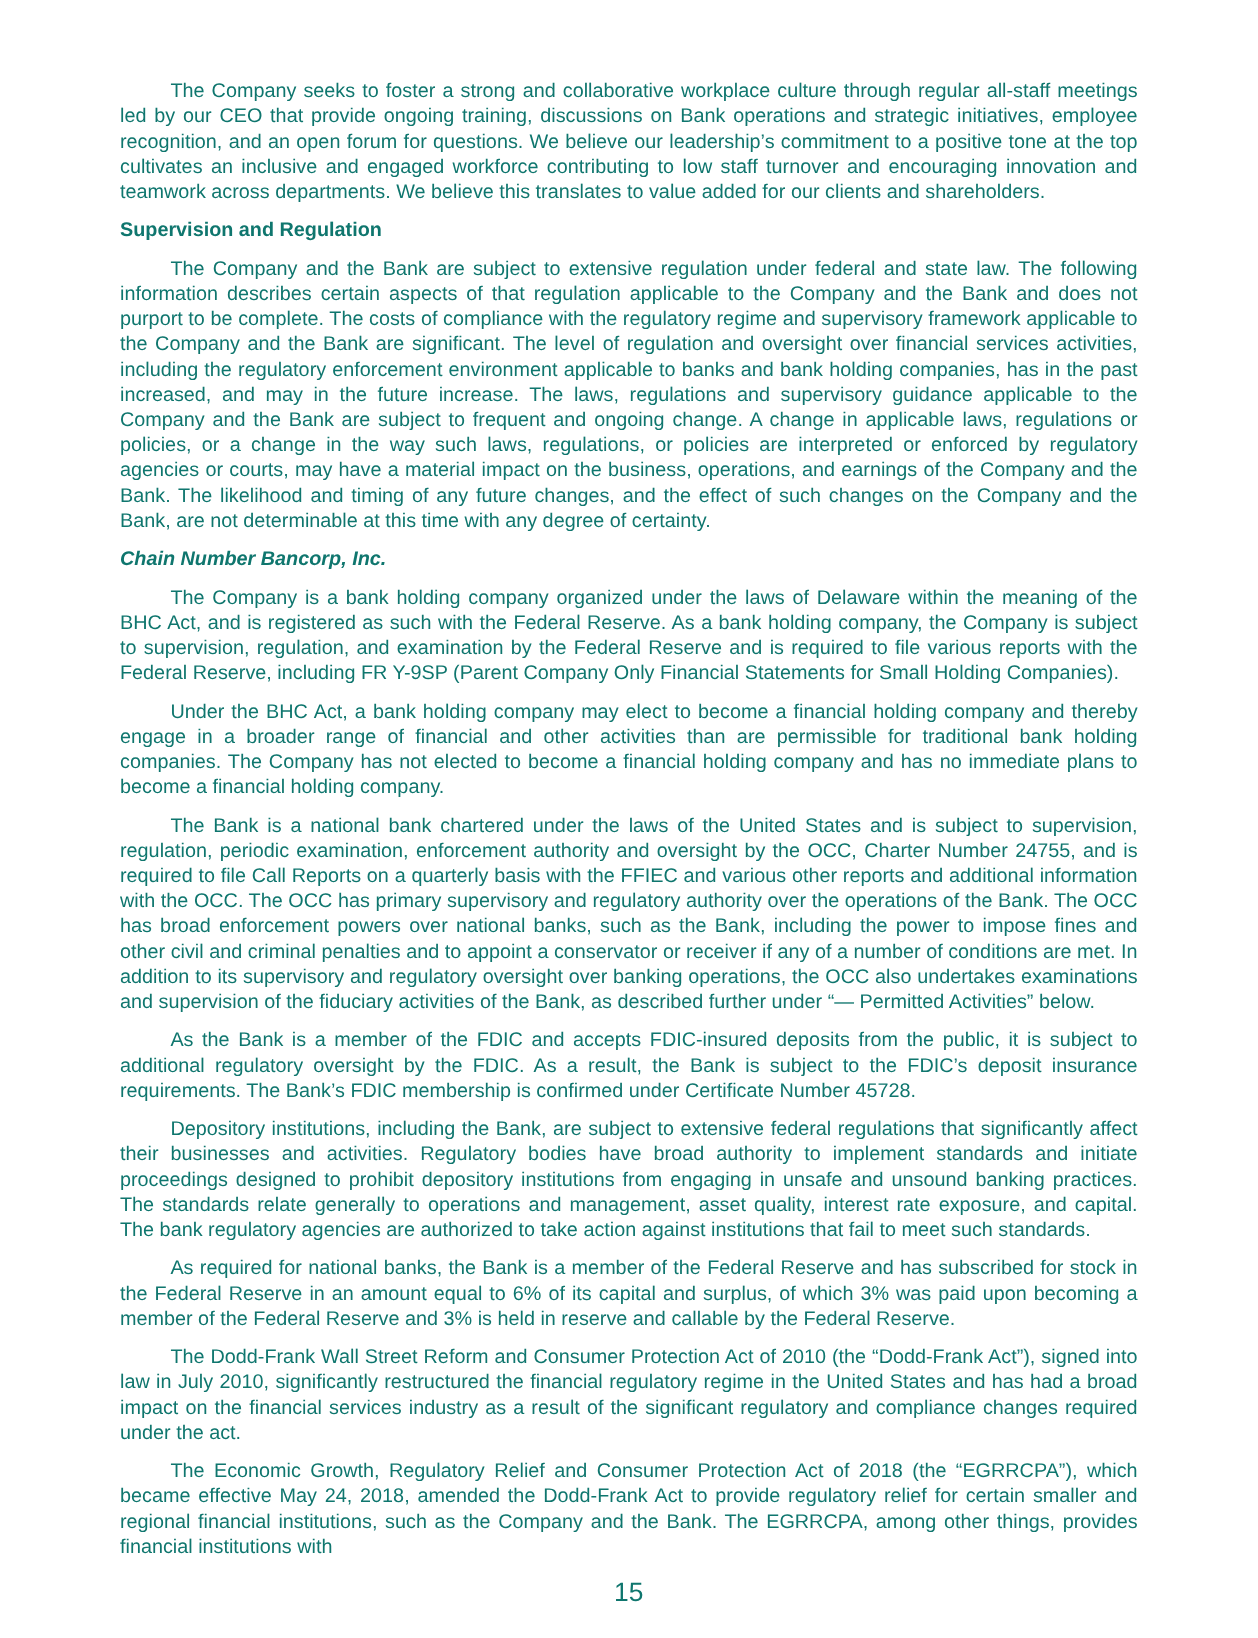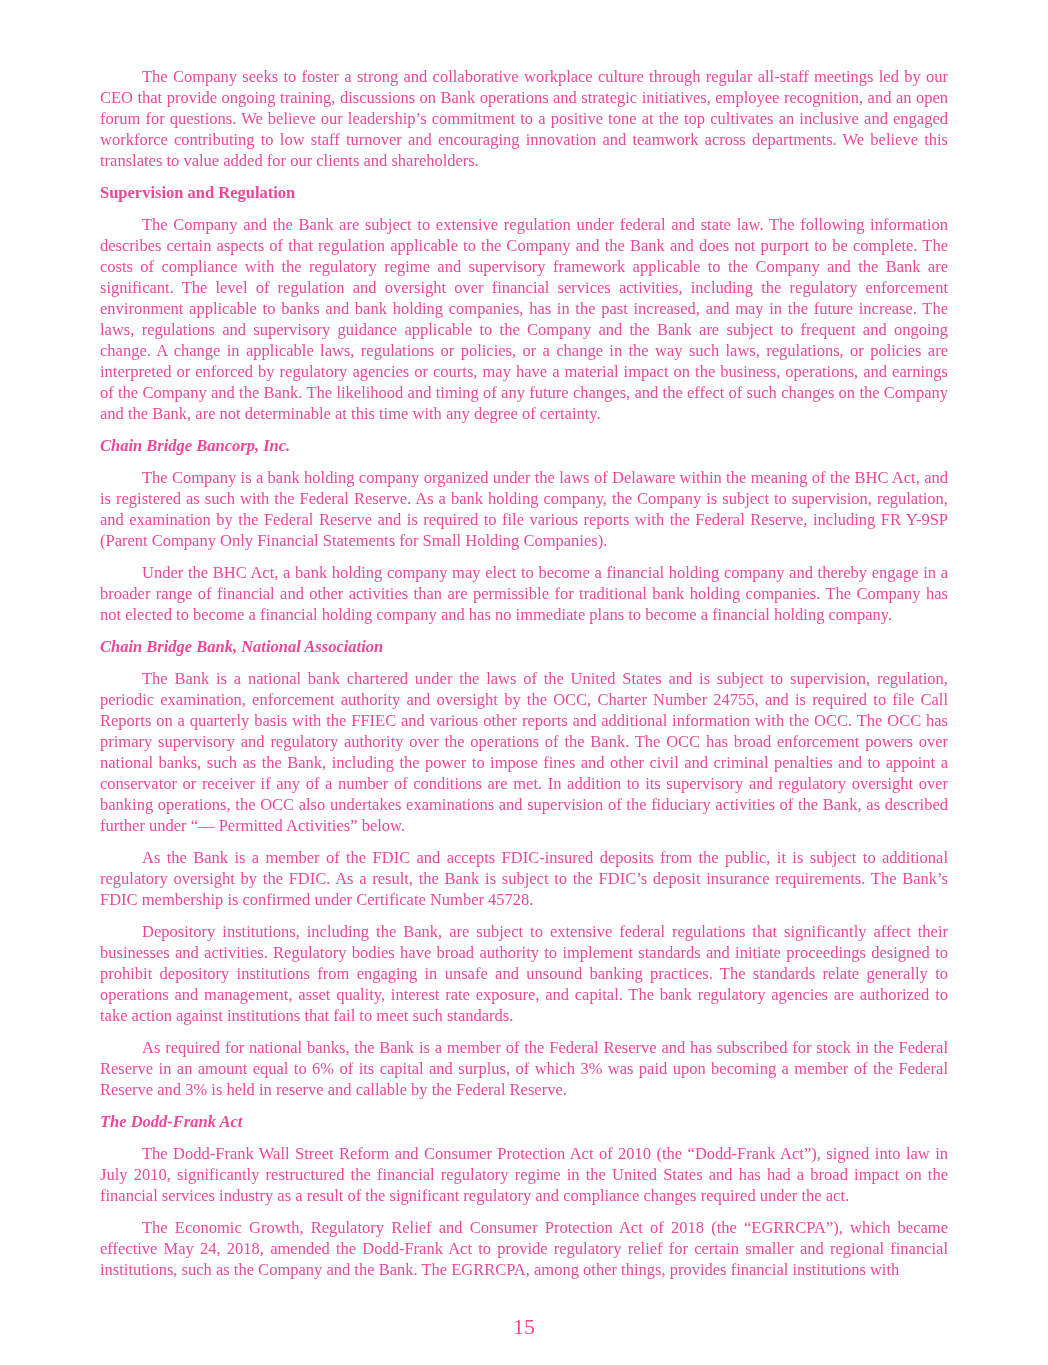--- a/index.html
+++ b/index.html
@@ -5,22 +5,22 @@
   html, body {
     margin: 0;
     padding: 0;
     background: #ffffff;
   }
   .page {
     position: relative;
     width: 972px;
     height: 1365px;
     background: #ffffff;
-    color: #ec4899;
-    font-family: Liberation Serif, serif;
+    color: #0f766e;
+    font-family: Liberation Sans, sans-serif;
     overflow: hidden;
   }
   .content {
     position: absolute;
     left: 100px;
     top: 66px;
     width: 848px;
   }
   .para {
     font-size: 16.5px;
@@ -50,26 +50,24 @@
   }
 </style>
 </head>
 <body>
 
 <div class="page">
   <div class="content">
     <p class="para">The Company seeks to foster a strong and collaborative workplace culture through regular all-staff meetings led by our CEO that provide ongoing training, discussions on Bank operations and strategic initiatives, employee recognition, and an open forum for questions. We believe our leadership’s commitment to a positive tone at the top cultivates an inclusive and engaged workforce contributing to low staff turnover and encouraging innovation and teamwork across departments. We believe this translates to value added for our clients and shareholders.</p>
     <h2 class="heading">Supervision and Regulation</h2>
     <p class="para">The Company and the Bank are subject to extensive regulation under federal and state law. The following information describes certain aspects of that regulation applicable to the Company and the Bank and does not purport to be complete. The costs of compliance with the regulatory regime and supervisory framework applicable to the Company and the Bank are significant. The level of regulation and oversight over financial services activities, including the regulatory enforcement environment applicable to banks and bank holding companies, has in the past increased, and may in the future increase. The laws, regulations and supervisory guidance applicable to the Company and the Bank are subject to frequent and ongoing change. A change in applicable laws, regulations or policies, or a change in the way such laws, regulations, or policies are interpreted or enforced by regulatory agencies or courts, may have a material impact on the business, operations, and earnings of the Company and the Bank. The likelihood and timing of any future changes, and the effect of such changes on the Company and the Bank, are not determinable at this time with any degree of certainty.</p>
-    <h3 class="heading italic">Chain Bridge Bancorp, Inc.</h3>
+    <h3 class="heading italic">Chain Number Bancorp, Inc.</h3>
     <p class="para">The Company is a bank holding company organized under the laws of Delaware within the meaning of the BHC Act, and is registered as such with the Federal Reserve. As a bank holding company, the Company is subject to supervision, regulation, and examination by the Federal Reserve and is required to file various reports with the Federal Reserve, including FR Y-9SP (Parent Company Only Financial Statements for Small Holding Companies).</p>
     <p class="para">Under the BHC Act, a bank holding company may elect to become a financial holding company and thereby engage in a broader range of financial and other activities than are permissible for traditional bank holding companies. The Company has not elected to become a financial holding company and has no immediate plans to become a financial holding company.</p>
-    <h3 class="heading italic">Chain Bridge Bank, National Association</h3>
     <p class="para">The Bank is a national bank chartered under the laws of the United States and is subject to supervision, regulation, periodic examination, enforcement authority and oversight by the OCC, Charter Number 24755, and is required to file Call Reports on a quarterly basis with the FFIEC and various other reports and additional information with the OCC. The OCC has primary supervisory and regulatory authority over the operations of the Bank. The OCC has broad enforcement powers over national banks, such as the Bank, including the power to impose fines and other civil and criminal penalties and to appoint a conservator or receiver if any of a number of conditions are met. In addition to its supervisory and regulatory oversight over banking operations, the OCC also undertakes examinations and supervision of the fiduciary activities of the Bank, as described further under “— Permitted Activities” below.</p>
     <p class="para">As the Bank is a member of the FDIC and accepts FDIC-insured deposits from the public, it is subject to additional regulatory oversight by the FDIC. As a result, the Bank is subject to the FDIC’s deposit insurance requirements. The Bank’s FDIC membership is confirmed under Certificate Number 45728.</p>
     <p class="para">Depository institutions, including the Bank, are subject to extensive federal regulations that significantly affect their businesses and activities. Regulatory bodies have broad authority to implement standards and initiate proceedings designed to prohibit depository institutions from engaging in unsafe and unsound banking practices. The standards relate generally to operations and management, asset quality, interest rate exposure, and capital. The bank regulatory agencies are authorized to take action against institutions that fail to meet such standards.</p>
     <p class="para">As required for national banks, the Bank is a member of the Federal Reserve and has subscribed for stock in the Federal Reserve in an amount equal to 6% of its capital and surplus, of which 3% was paid upon becoming a member of the Federal Reserve and 3% is held in reserve and callable by the Federal Reserve.</p>
-    <h3 class="heading italic">The Dodd-Frank Act</h3>
     <p class="para">The Dodd-Frank Wall Street Reform and Consumer Protection Act of 2010 (the “Dodd-Frank Act”), signed into law in July 2010, significantly restructured the financial regulatory regime in the United States and has had a broad impact on the financial services industry as a result of the significant regulatory and compliance changes required under the act.</p>
     <p class="para">The Economic Growth, Regulatory Relief and Consumer Protection Act of 2018 (the “EGRRCPA”), which became effective May 24, 2018, amended the Dodd-Frank Act to provide regulatory relief for certain smaller and regional financial institutions, such as the Company and the Bank. The EGRRCPA, among other things, provides financial institutions with</p>
   </div>
   <div class="page-number">15</div>
 </div>
 
 </body></html>

